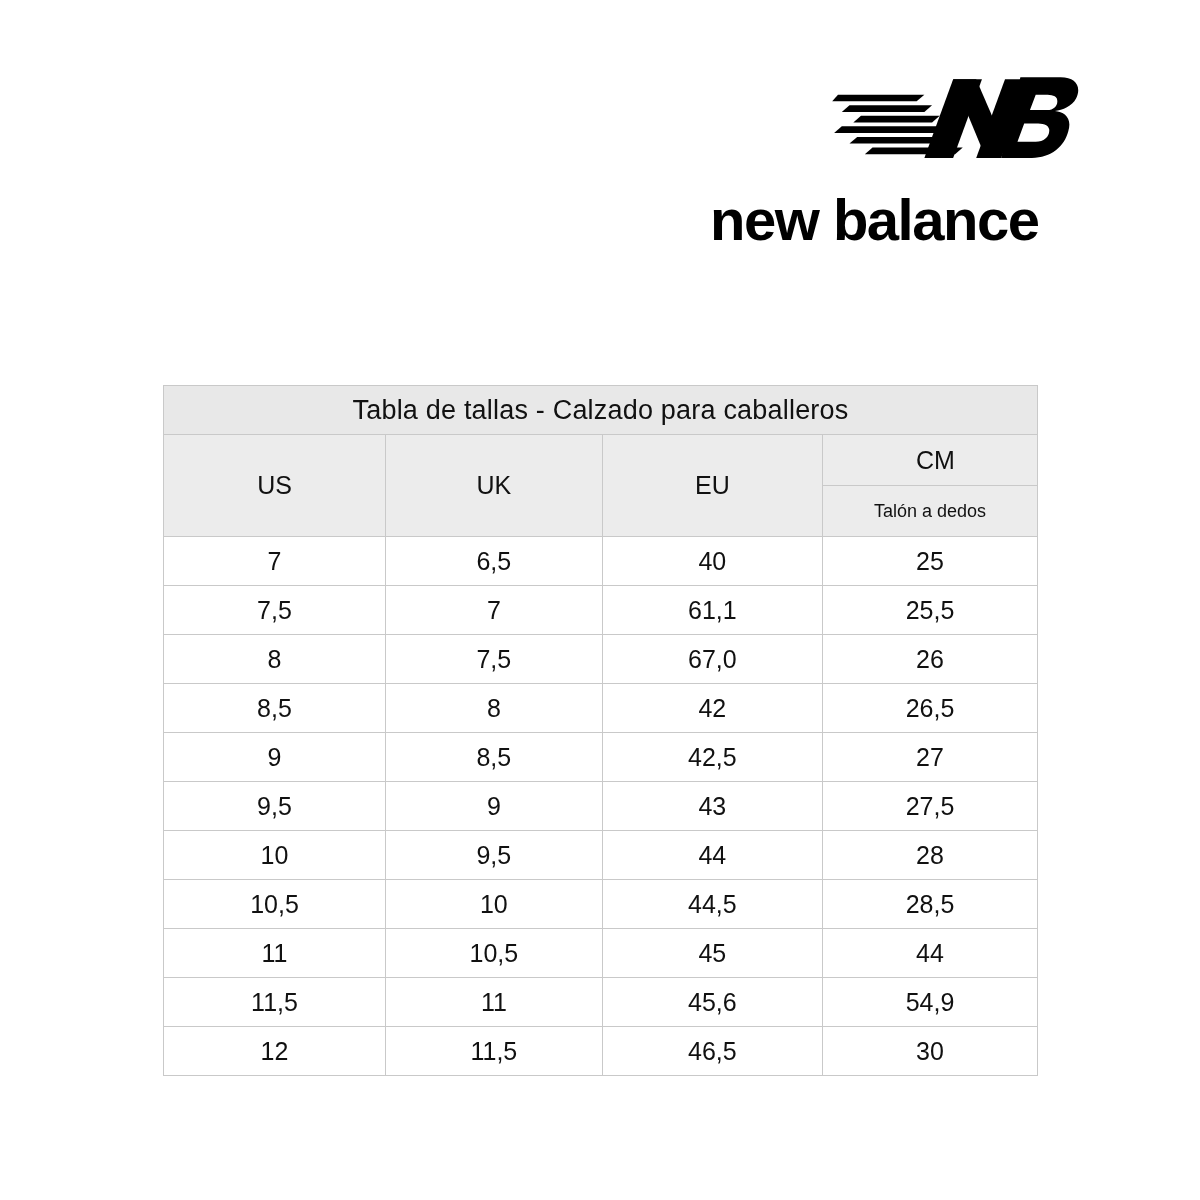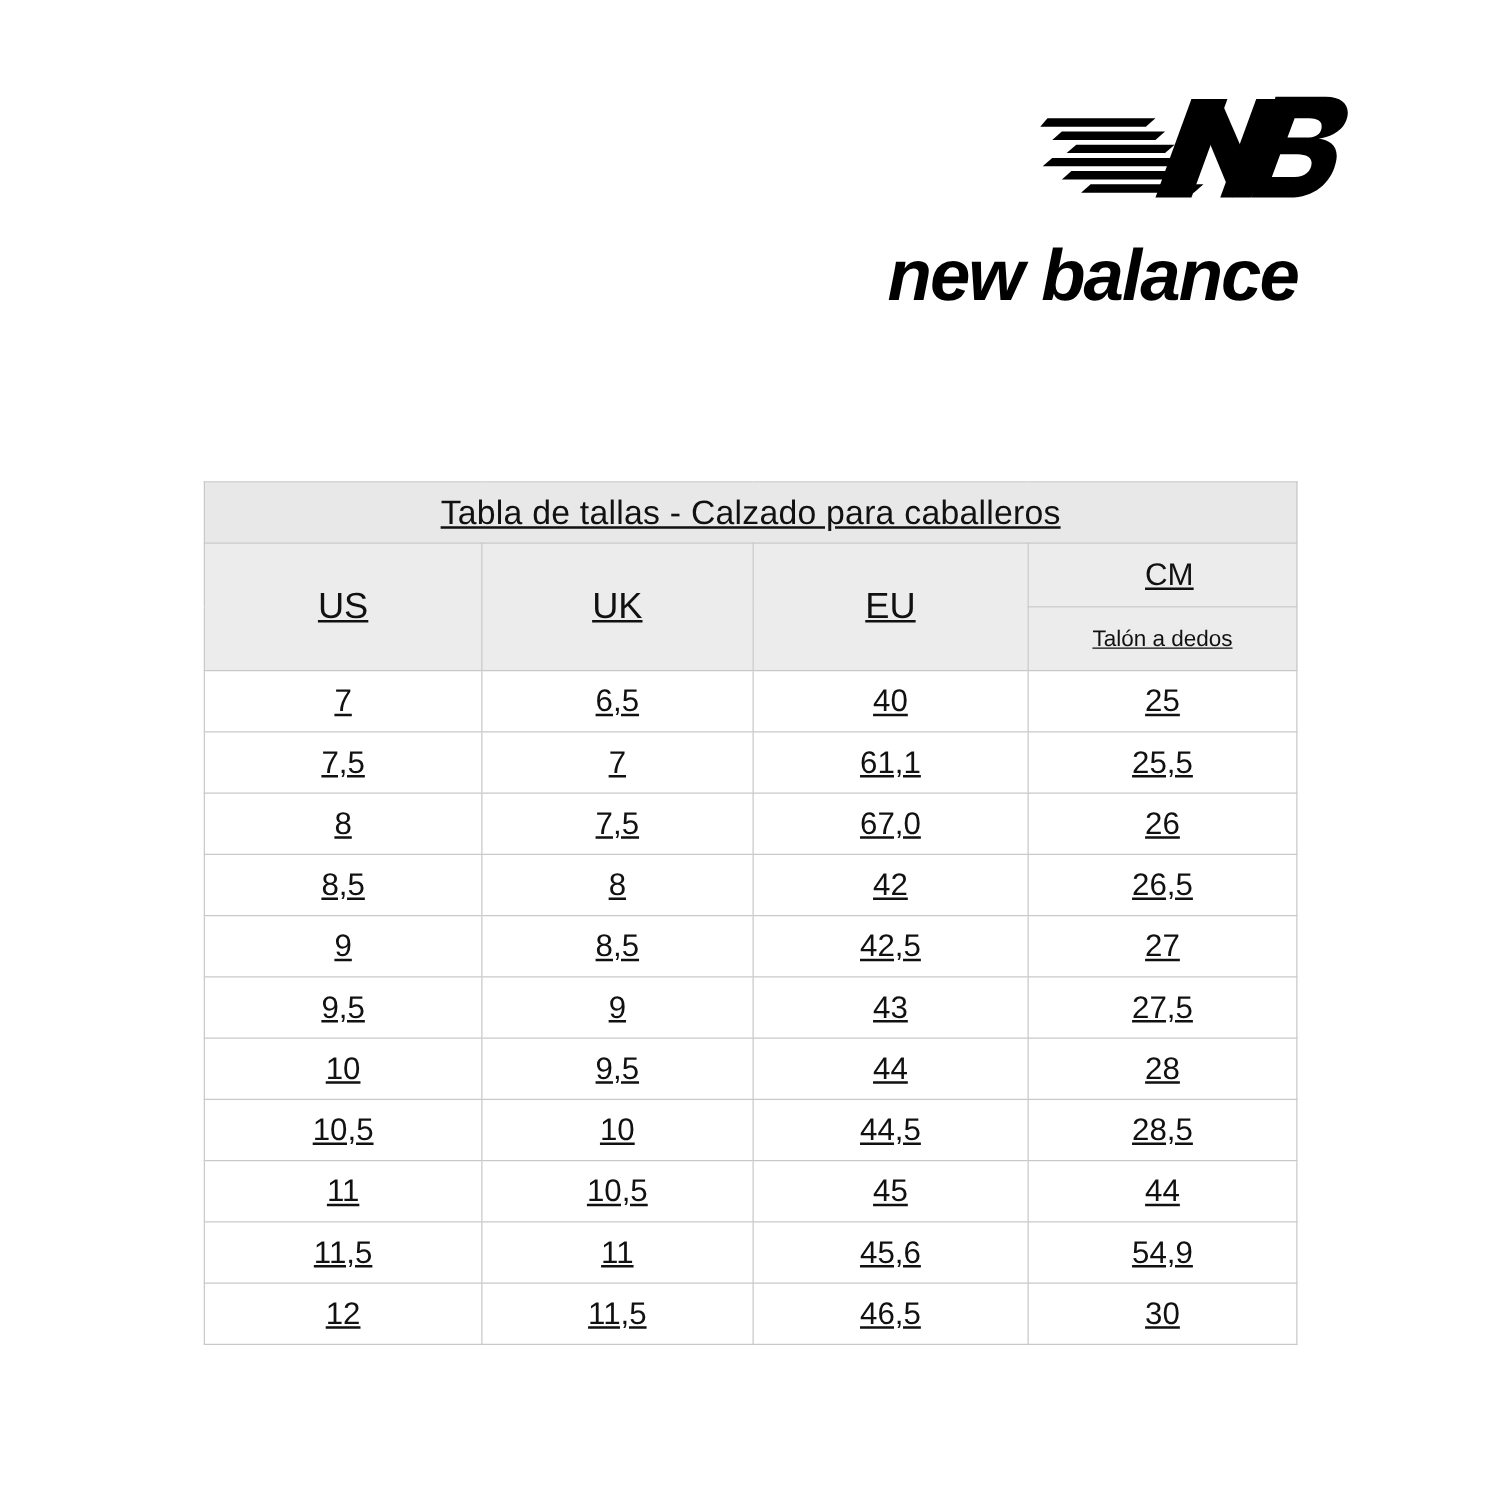--- a/index.html
+++ b/index.html
@@ -16,21 +16,20 @@
     overflow: hidden;
   }
 
   
   .brand {
     position: absolute;
     top: 62px;
     right: 118px;
     width: 390px;
     text-align: center;
-    font-style: italic;
   }
   .brand-mark {
     display: block;
     margin: 0 0 8px auto;
     width: 250px;
     height: 120px;
   }
   .brand-wordmark {
     display: block;
     margin: 0 0 0 auto;
@@ -42,39 +41,38 @@
   .size-table-wrap {
     position: absolute;
     left: 163px;
     top: 385px;
     width: 875px;
   }
   table.size-table {
     border-collapse: collapse;
     width: 100%;
     table-layout: fixed;
-    text-decoration: underline;
   }
   table.size-table td,
   table.size-table th {
     border: 1px solid #c9c9c9;
     text-align: center;
     font-weight: normal;
   }
   .title-cell {
     background: #e8e8e8;
     font-size: 27px;
     font-weight: bold;
     letter-spacing: .2px;
     height: 46px;
     color: #111;
   }
   .head-cell {
     background: #ececec;
-    font-size: 29px;
+    font-size: 25px;
     height: 48px;
     color: #111;
   }
   .head-cell.tall {
     height: 96px;
     vertical-align: middle;
   }
   .head-cell.cm-top {
     height: 48px;
     font-size: 25px;

